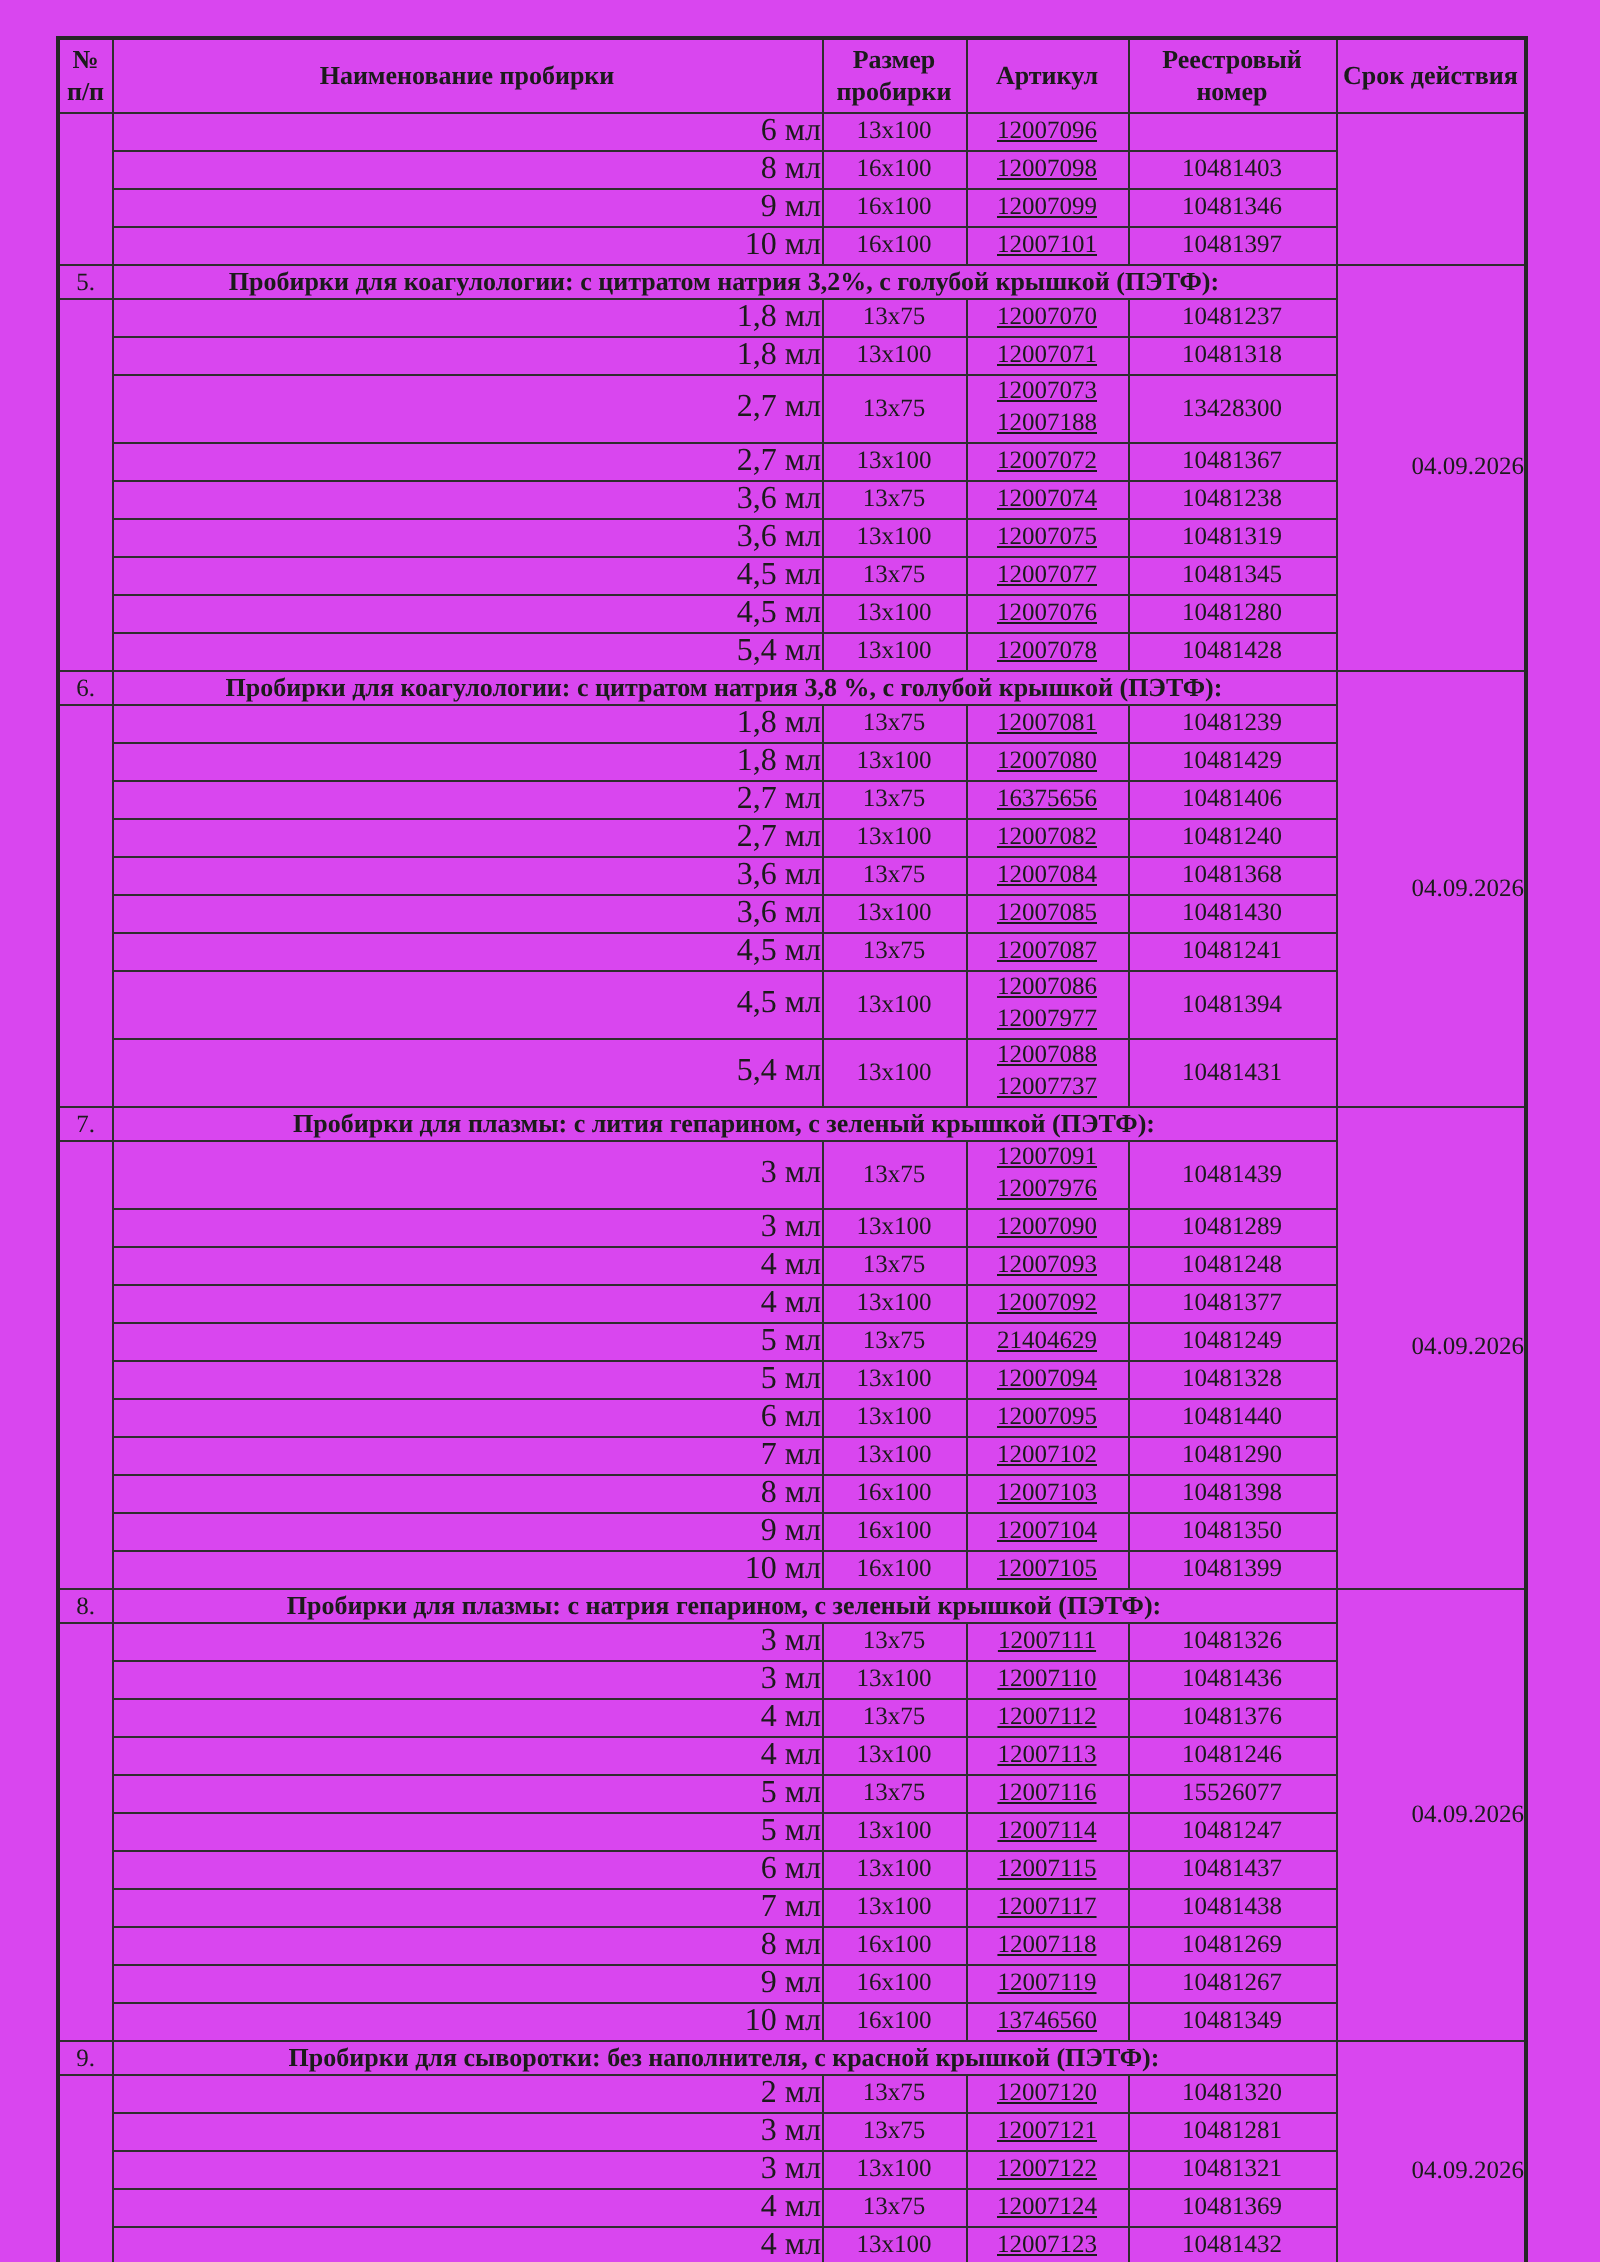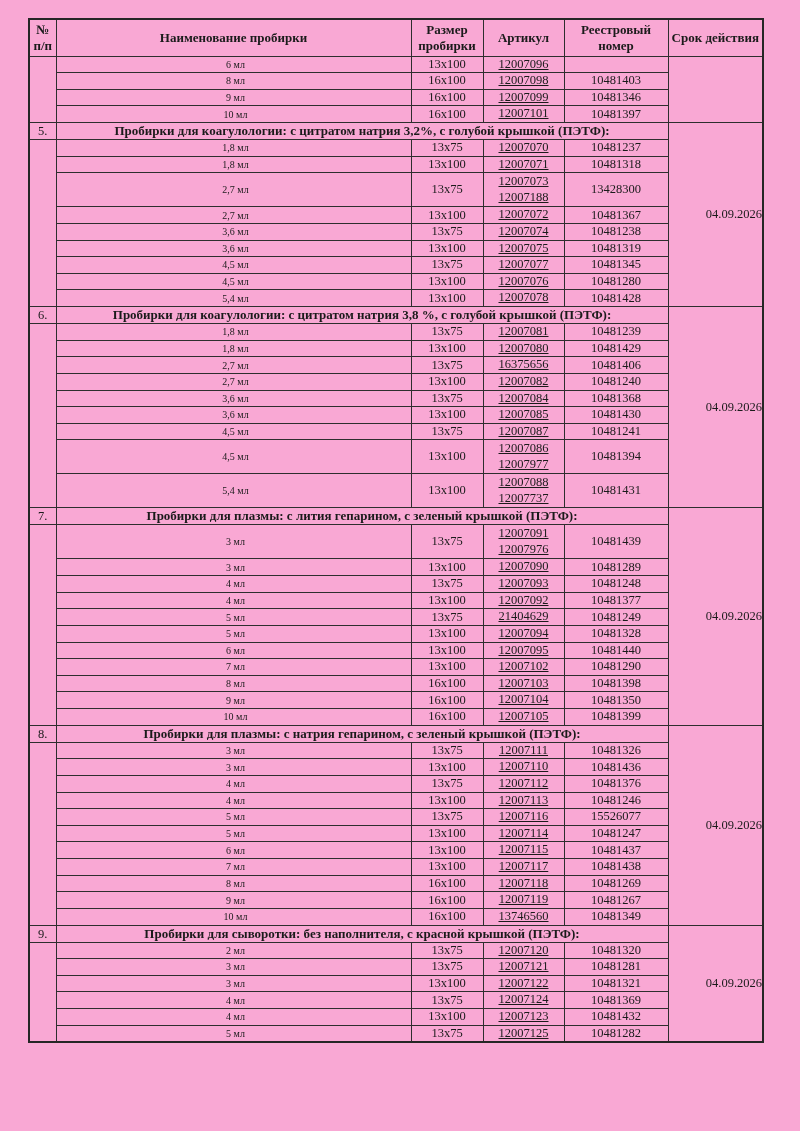--- a/index.html
+++ b/index.html
@@ -7,21 +7,21 @@
   body {
     width: 800px; height: 1131px;
     position: relative;
     font-family: "Liberation Serif", "DejaVu Serif", serif;
     color: #1b1b1b;
     overflow: hidden;
   }
   .page {
     position: absolute; left: 0; top: 0;
     width: 800px; height: 1131px;
-    background: #f9a8d4;
+    background: #d946ef;
   }
   table.doc {
     position: absolute;
     left: 28px; top: 18px;
     width: 734px;
     border-collapse: collapse;
     table-layout: fixed;
     border: 2px solid #262626;
   }
   table.doc th, table.doc td {
@@ -47,22 +47,22 @@
     padding-top: 1px;
   }
   .c-title {
     font-weight: bold;
     font-size: 13px;
     text-align: center;
     white-space: nowrap;
     padding: 0 2px;
   }
   .c-name {
-    text-align: center;
-    font-size: 10px;
+    text-align: right;
+    font-size: 16px;
     padding-left: 4px;
     white-space: nowrap;
   }
   .c-size, .c-art, .c-reg {
     text-align: center;
     font-size: 12.5px;
     white-space: nowrap;
   }
   .c-art div { line-height: 1.25; text-decoration: underline; }
   .c-val {

